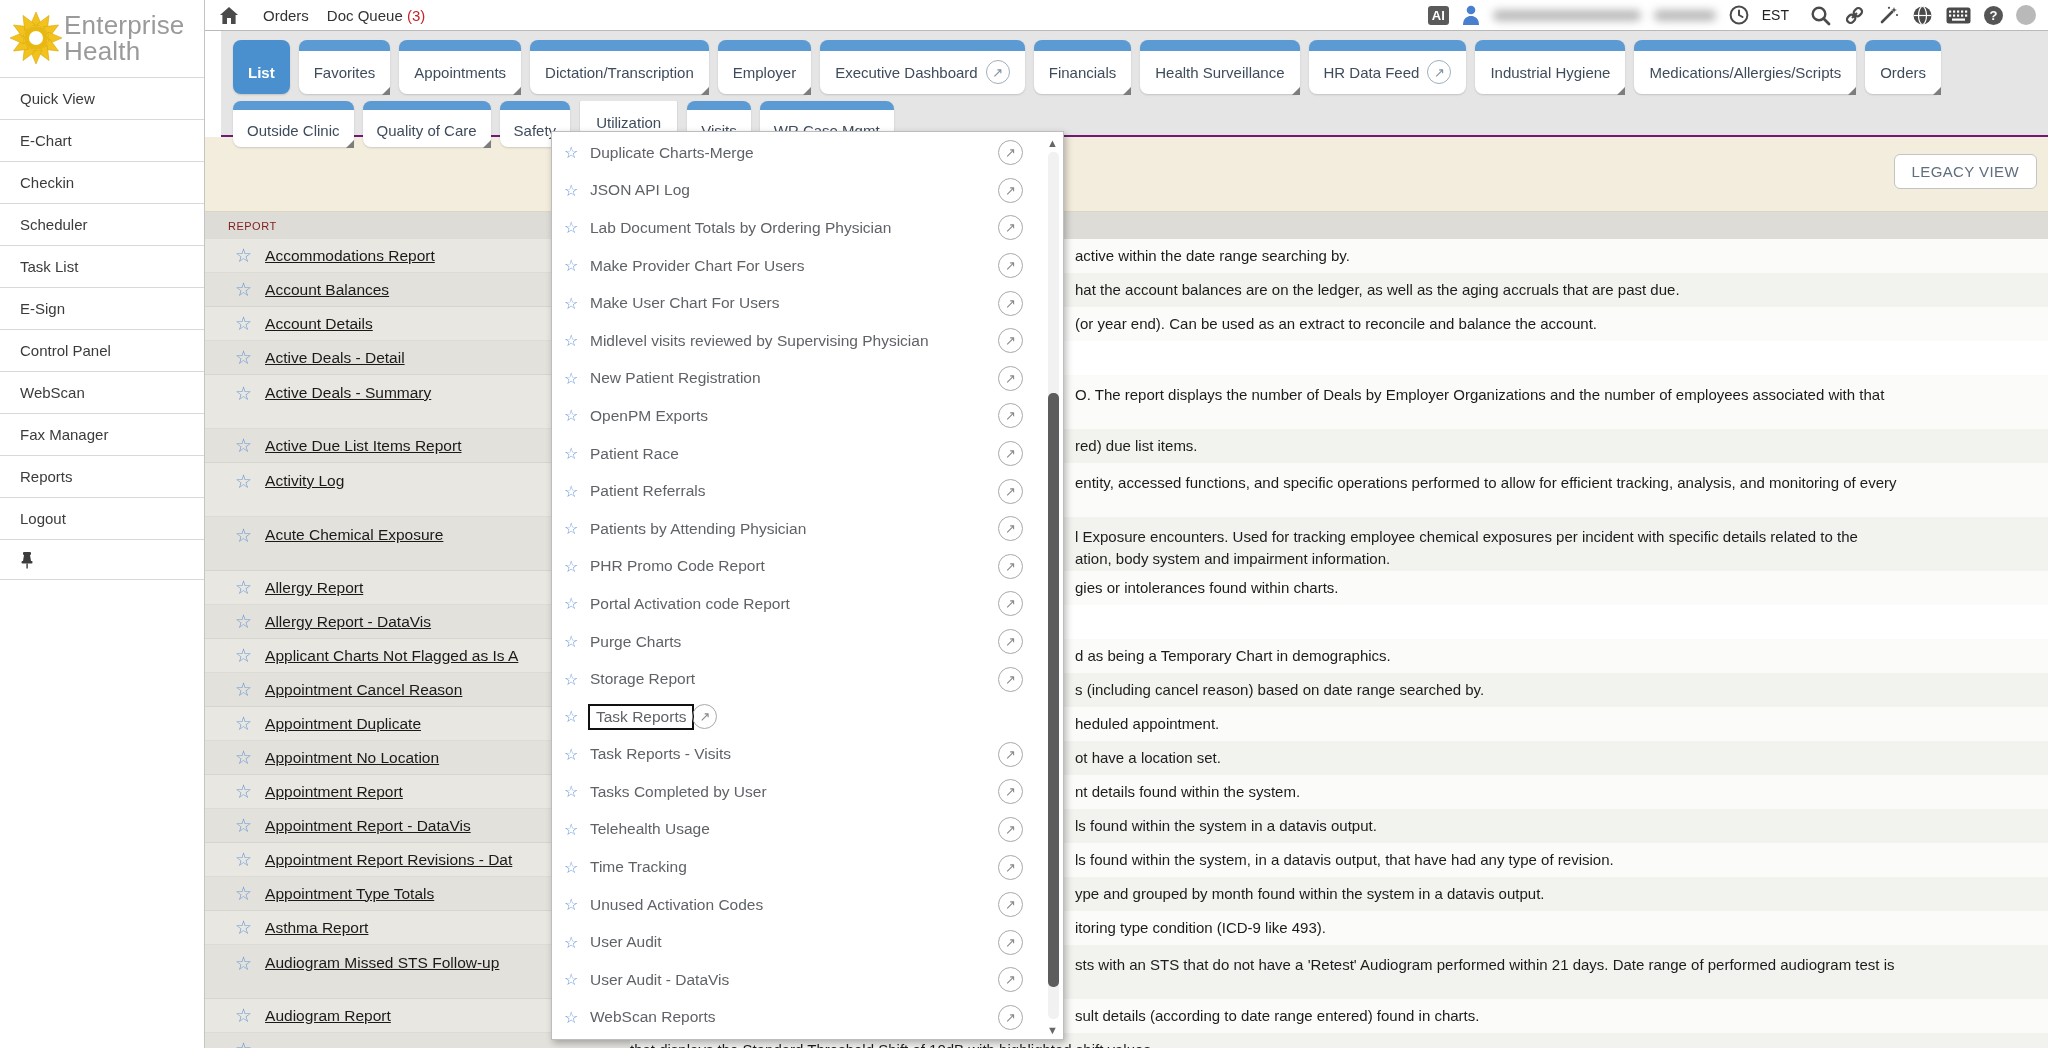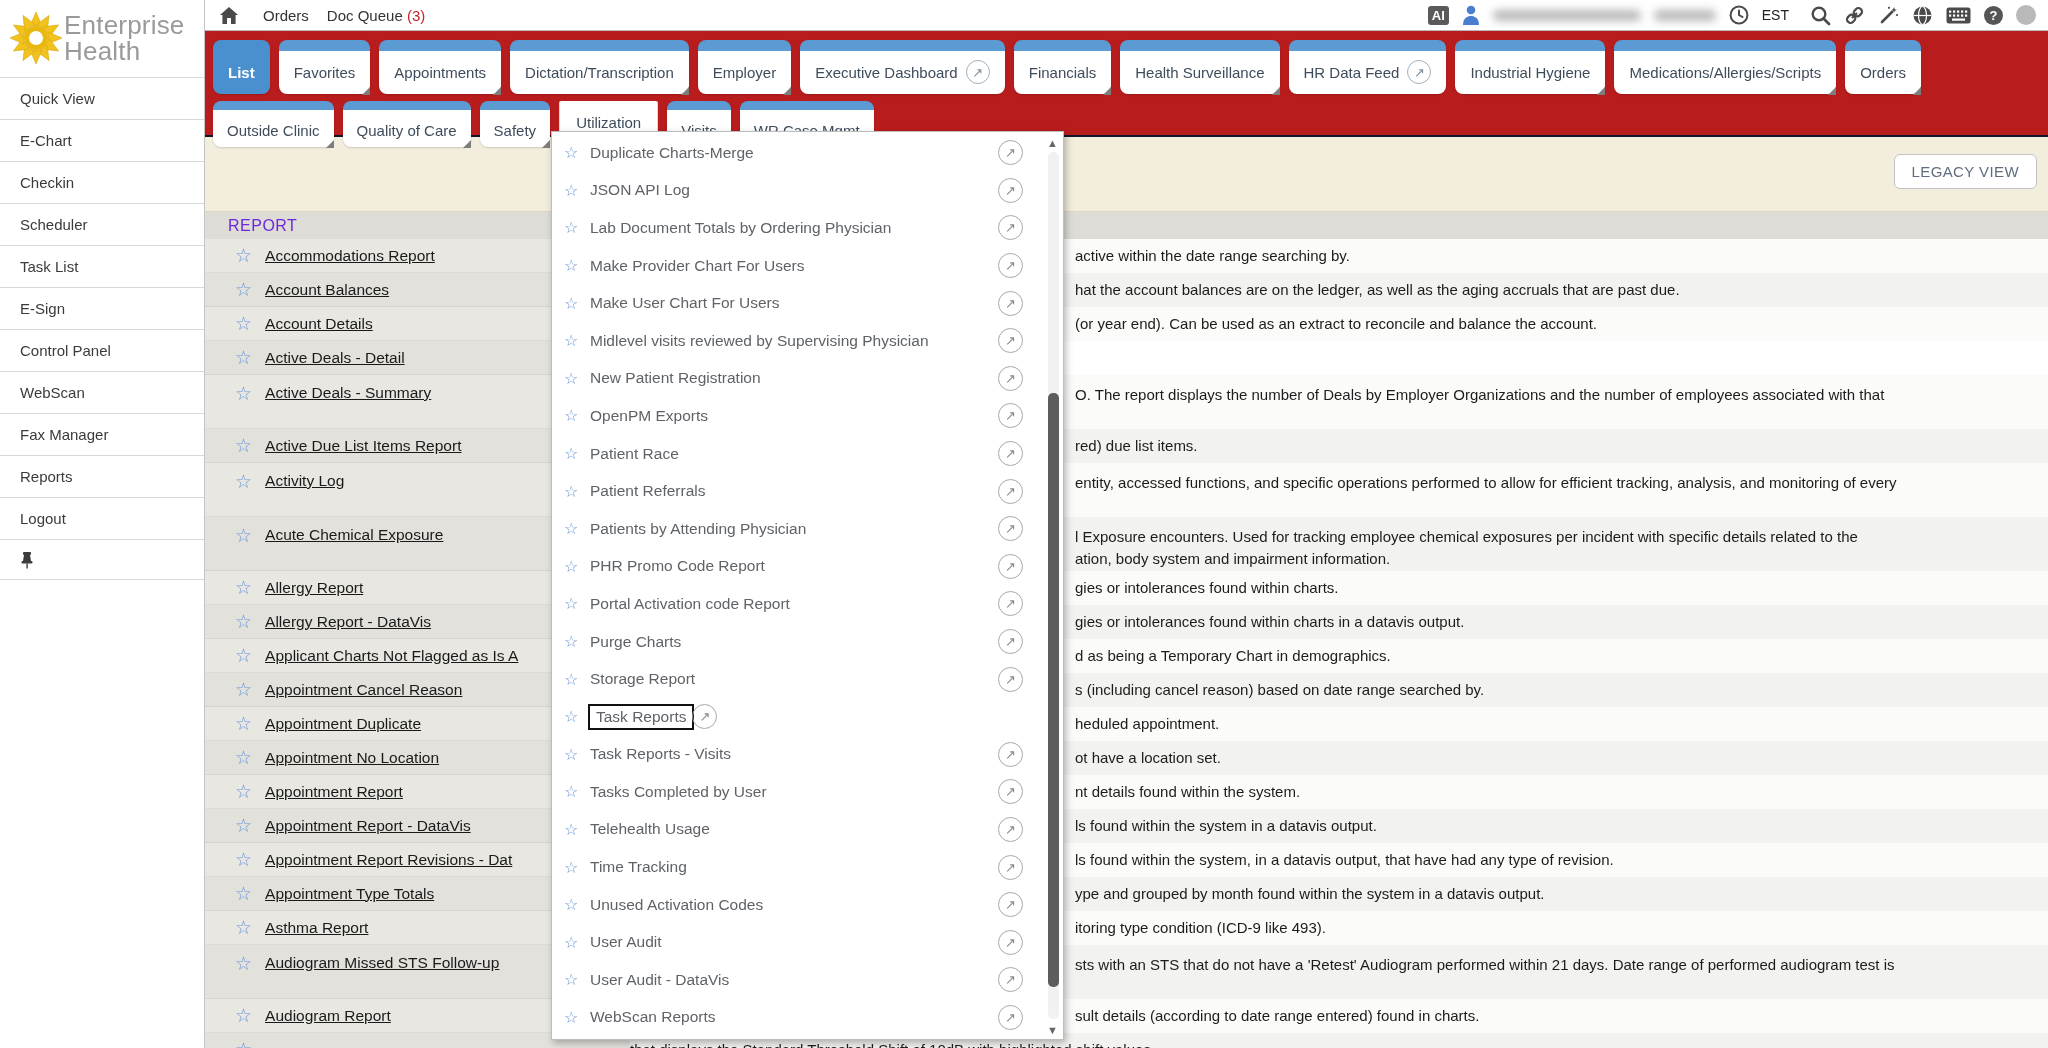--- a/index.html
+++ b/index.html
@@ -30,22 +30,22 @@
   .queue-count { color:#c0262a; }
   .topbar-right { margin-left:auto; display:flex; align-items:center; gap:13px; }
   .ai-badge { background:#5a5a5a; color:#fff; font-weight:bold; font-size:13px; border-radius:3px; padding:3px 4px; line-height:1; }
   .blur-bar { background:#b9b9b9; height:11px; border-radius:5px; filter:blur(4px); }
   .tz { font-size:14px; color:#222; }
   .help-circle { width:19px; height:19px; border-radius:50%; background:#555; color:#fff; font-size:13px; font-weight:bold; display:flex; align-items:center; justify-content:center; }
   .avatar-circle { width:20px; height:20px; border-radius:50%; background:#b9b9b9; }
   .ticon { display:flex; align-items:center; }
   
   #tabzone {
-    position:absolute; left:201px; top:31px; right:0; height:106px;
-    background:#b91c1c; border-bottom:2px solid #0f172a; z-index:8;
+    position:absolute; left:221px; top:31px; right:0; height:106px;
+    background:#e5e5e5; border-bottom:2px solid #701a75; z-index:8;
   }
   .tabs-row { display:flex; gap:9px; align-items:stretch; }
   .row1 { padding:9px 0 0 12px; }
   .row2 { padding:7px 0 0 12px; }
   .tab {
     flex:0 0 auto; position:relative; display:flex; align-items:center; gap:8px;
     border-top:11px solid #5b9ad2; border-radius:8px; background:#fff;
     padding:9px 15px 10px; font-size:15px; color:#3f4c5c; cursor:pointer;
     box-shadow:0 1px 2px rgba(0,0,0,0.15);
   }
@@ -67,21 +67,21 @@
     color:#7f8f9c; font-size:13px;
   }
   
   #content { position:absolute; left:205px; top:137px; right:0; bottom:0; background:#fff; }
   .beige-band { position:relative; height:75px; background:#f3eddd; border-bottom:1px solid #ddd5c2; }
   .legacy-btn {
     position:absolute; right:11px; top:17px; background:#fff; border:1px solid #c3c3c3;
     border-radius:6px; padding:8px 17px; font-size:15px; color:#5f6e7e; letter-spacing:0.4px; cursor:pointer;
   }
   .table-header { height:27px; background:#dedcd7; display:flex; align-items:center; padding-left:23px; }
-  .table-header-label { font-size:16px; color:#6d28d9; letter-spacing:0.5px; }
+  .table-header-label { font-size:11px; color:#7f1d1d; letter-spacing:0.5px; }
   .report-row { display:flex; height:34px; }
   .report-row.f-tall { height:54px; }
   .cell-name {
     width:425px; flex:0 0 425px; display:flex; align-items:center; gap:13px;
     padding-left:30px; border-bottom:1px solid rgba(0,0,0,0.05); overflow:visible;
   }
   .report-row:nth-child(odd) .cell-name { background:#e8e7e1; }
   .report-row:nth-child(even) .cell-name { background:#e2e1dc; }
   .report-row:nth-child(odd) .cell-desc { background:#fbfbf9; }
   .report-row:nth-child(even) .cell-desc { background:#f2f2ef; }
@@ -492,23 +492,20 @@
         <div class="cell-desc">
           <span>gies or intolerances found within charts.</span>
         </div>
       </div>
 
       <div class="report-row">
         <div class="cell-name">
           <span class="report-star">☆</span>
           <span class="report-link">Allergy Report - DataVis</span>
         </div>
-        <div class="cell-desc">
-          <span>gies or intolerances found within charts in a datavis output.</span>
-        </div>
       </div>
 
       <div class="report-row">
         <div class="cell-name">
           <span class="report-star">☆</span>
           <span class="report-link">Applicant Charts Not Flagged as Is A</span>
         </div>
         <div class="cell-desc">
           <span>d as being a Temporary Chart in demographics.</span>
         </div>

